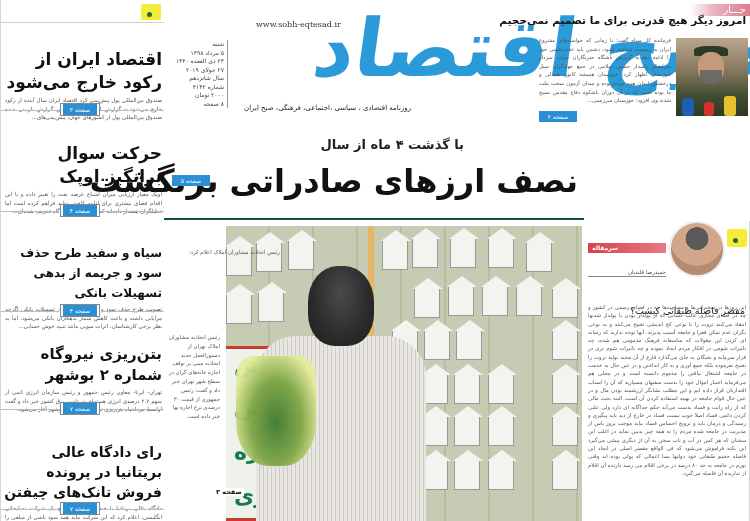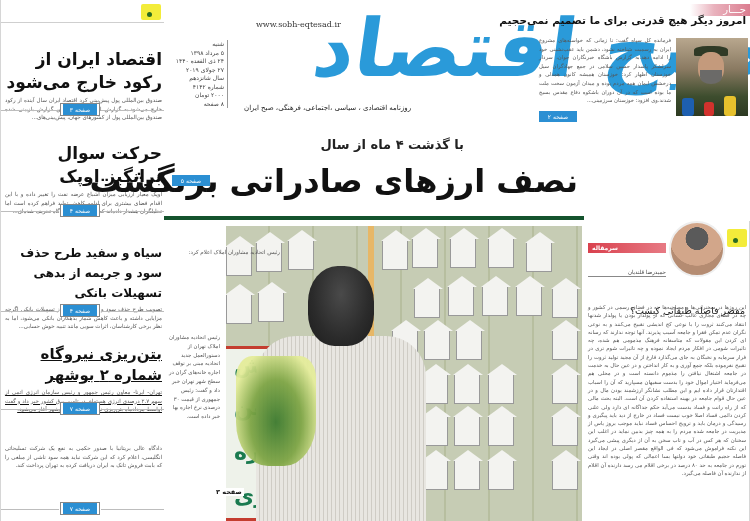--- a/index.html
+++ b/index.html
@@ -38,21 +38,21 @@
     .tr-photo { position: absolute; right: 2px; top: 38px; width: 72px; height: 78px; background: linear-gradient(180deg, #b8a78e 0%, #8a7a62 40%, #3d4d2e 75%, #2d3a22 100%); overflow: hidden; }
     .tr-photo .face { position: absolute; left: 22px; top: 14px; width: 26px; height: 30px; background: #c49a7c; border-radius: 45% 45% 40% 40%; }
     .tr-photo .beard { position: absolute; left: 24px; top: 32px; width: 22px; height: 14px; background: #6b6a68; border-radius: 0 0 50% 50%; }
     .tr-photo .cap { position: absolute; left: 18px; top: 8px; width: 34px; height: 10px; background: #2f3a26; border-radius: 40% 40% 10% 10%; }
     .tr-photo .mic1 { position: absolute; left: 6px; top: 60px; width: 12px; height: 18px; background: #1d5fb0; border-radius: 3px; }
     .tr-photo .mic2 { position: absolute; left: 28px; top: 64px; width: 10px; height: 14px; background: #d2322d; border-radius: 3px; }
     .tr-photo .mic3 { position: absolute; left: 48px; top: 58px; width: 12px; height: 20px; background: #e6c12d; border-radius: 3px; }
     .tr-tag { position: absolute; left: 4px; top: 111px; width: 38px; height: 11px; background: #2b8fd3; color: #fff; font-size: 6px; line-height: 11px; text-align: center; }
 
     
-    .main-head { position: absolute; left: 164px; top: 132px; width: 420px; height: 88px; border-bottom: 4px solid #14532d; }
+    .main-head { position: absolute; left: 164px; top: 132px; width: 420px; height: 88px; border-bottom: 2px solid #14532d; }
     .kicker { position: absolute; right: 120px; top: 5px; font-size: 13px; font-weight: bold; color: #222; white-space: nowrap; }
     .headline { position: absolute; right: 6px; top: 30px; font-size: 32px; font-weight: bold; color: #111; white-space: nowrap; letter-spacing: -1px; }
     .main-tag { position: absolute; left: 8px; top: 43px; width: 38px; height: 11px; background: #2b8fd3; color: #fff; font-size: 6px; line-height: 11px; text-align: center; }
 
     
     .center-story { position: absolute; left: 164px; top: 221px; width: 118px; height: 300px; }
     .cs-kicker { position: absolute; right: 2px; top: 28px; font-size: 5.5px; color: #555; white-space: nowrap; }
     .cs-title { position: absolute; right: 4px; top: 40px; width: 100px; font-size: 12px; line-height: 16px; font-weight: bold; text-align: right; color: #111; }
     .cs-body { position: absolute; right: 62px; top: 112px; width: 52px; font-size: 5.4px; line-height: 8.8px; color: #555; text-align: right; }
     .cs-tag { position: absolute; left: 50px; top: 267px; font-size: 6.5px; font-weight: bold; color: #111; background: #fff; padding: 0 2px; }
@@ -111,31 +111,32 @@
     <div class="story" style="top:219px;">
       <h2 style="font-size:12px;line-height:20px;">سیاه و سفید طرح حذف سود و جریمه از بدهی تسهیلات بانکی</h2>
       <p>تصویب طرح حذف سود و جریمه مضاعف از تسهیلات بانکی اگرچه مزایایی داشته و باعث کاهش شمار بدهکاران بانکی می‌شود، اما به نظر برخی کارشناسان، اثرات سویی مانند تنبیه خوش حسابی...</p>
     </div>
     <div class="page-tag-wrap" style="top:305px;">
       <div class="page-tag-line" style="left:0;width:58px;"></div>
       <div class="page-tag">صفحه ۴</div>
       <div class="page-tag-line" style="left:100px;width:63px;"></div>
     </div>
 
-    <div class="story" style="top:320px;text-decoration:underline;">
+    <div class="story" style="top:320px;">
       <h2 style="font-size:15px;line-height:21px;">بتن‌ریزی نیروگاه شماره ۲ بوشهر</h2>
       <p>تهران- ایرنا- معاون رئیس جمهور و رئیس سازمان انرژی اتمی از سهم ۲.۷ درصدی انرژی هسته‌ای در تامین برق کشور خبر داد و گفت اواسط مردادماه بتن‌ریزی نیروگاه شماره ۲ بوشهر آغاز می‌شود.</p>
     </div>
     <div class="page-tag-wrap" style="top:403px;">
       <div class="page-tag-line" style="left:0;width:58px;"></div>
       <div class="page-tag">صفحه ۷</div>
       <div class="page-tag-line" style="left:100px;width:63px;"></div>
     </div>
 
     <div class="story" style="top:418px;">
+      <h2 style="font-size:14px;line-height:20px;">رای دادگاه عالی بریتانیا در پرونده فروش تانک‌های چیفتن</h2>
       <p>دادگاه عالی بریتانیا با صدور حکمی به نفع یک شرکت تسلیحاتی انگلیسی، اعلام کرد که این شرکت نباید همه سود ناشی از مبلغی را که بابت فروش تانک به ایران دریافت کرده به تهران پرداخت کند.</p>
     </div>
     <div class="page-tag-wrap" style="top:503px;">
       <div class="page-tag-line" style="left:0;width:58px;"></div>
       <div class="page-tag">صفحه ۷</div>
       <div class="page-tag-line" style="left:100px;width:63px;"></div>
     </div>
   </div>
 
   <div class="masthead">

